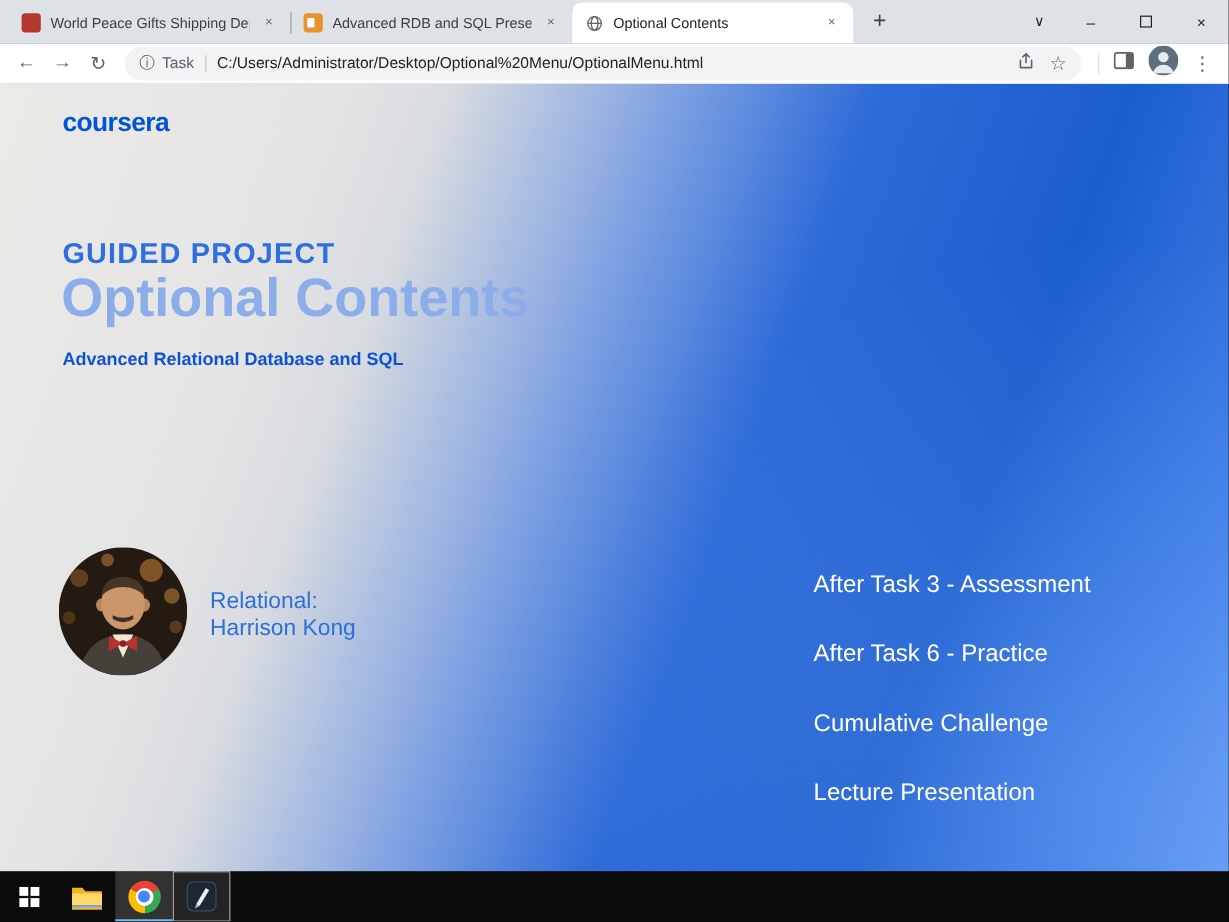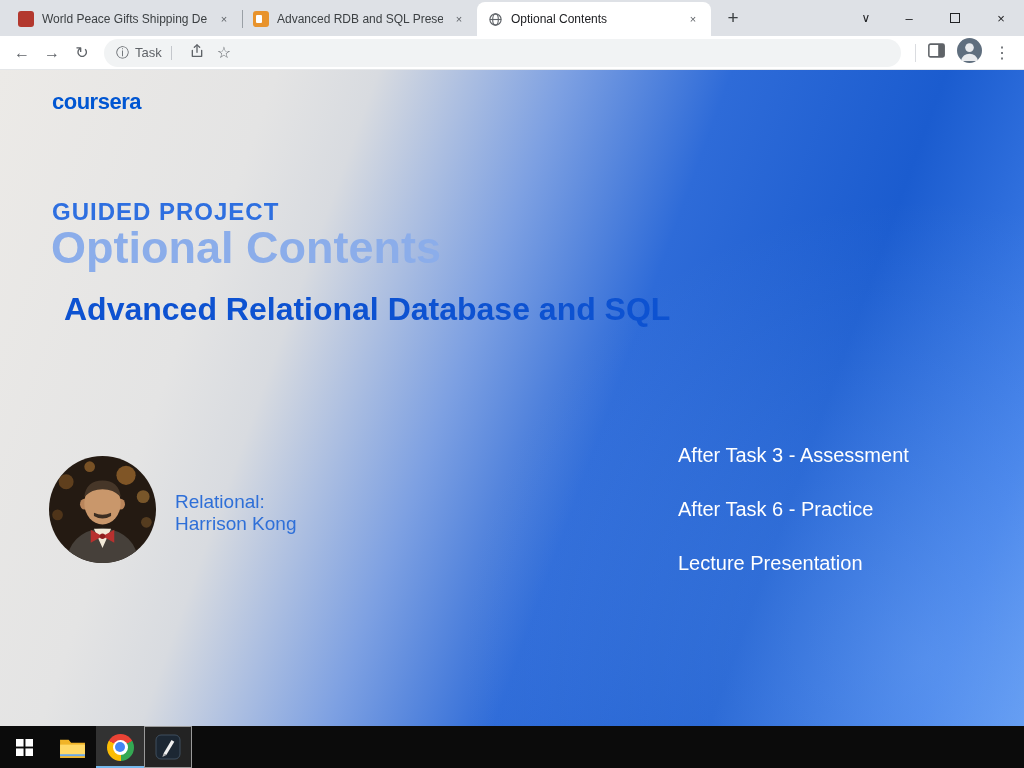--- a/index.html
+++ b/index.html
@@ -40,28 +40,28 @@
 
   
   .page { flex:1; position:relative; overflow:hidden;
     background:
       radial-gradient(circle at 90% 90%, rgba(150,195,255,0.28), rgba(150,195,255,0) 42%),
       linear-gradient(110deg, #eceae7 0%, #e4e4e4 22%, #d8dbe0 30%, #7da0e2 45%, #2e6bd8 58%, #1b5ccf 75%, #3f7ee8 92%, #5a95f0 100%);
   }
   .logo { position:absolute; left:52px; top:19px; font-size:22px; font-weight:700; letter-spacing:-0.5px; color:var(--coursera_blue,#0056d2); }
   .eyebrow { position:absolute; left:52px; top:128px; font-size:24px; font-weight:600; letter-spacing:1px; color:var(--eyebrow_blue,#2e6fe0); }
   .big-title { position:absolute; left:51px; top:152px; font-size:45px; font-weight:600; color:var(--title_blue,#8badea); }
-  .subtitle { position:absolute; left:64px; top:221px; font-size:32px; font-weight:600; color:var(--subtitle_blue,#0d52d1); }
+  .subtitle { position:absolute; left:52px; top:221px; font-size:15px; font-weight:600; color:var(--subtitle_blue,#0d52d1); }
   .avatar { position:absolute; left:49px; top:386px; width:107px; height:107px; border-radius:50%; overflow:hidden; }
   .avatar svg { display:block; }
   .instructor { position:absolute; left:175px; top:421px; font-size:19px; color:var(--instructor_blue,#2e6fd8); }
   .instructor .line { line-height:22px; }
   .instructor .line + .line { }
   .menu { position:absolute; left:678px; top:372px; }
-  .menu-item { font-size:20px; color:var(--menu_white,#ffffff); line-height:26px; margin-bottom:28px; cursor:pointer; white-space:nowrap; }
+  .menu-item { font-size:20px; color:var(--menu_white,#ffffff); line-height:26px; margin-bottom:28px; cursor:pointer; white-space:nowrap;margin-top:32px; }
 
   
   .taskbar { height:42px; background:var(--taskbar_black,#0b0b0b); display:flex; align-items:stretch; flex:none; }
   .taskbtn { width:48px; display:flex; align-items:center; justify-content:center; }
   .taskbtn.active-app { background:rgba(255,255,255,0.16); box-shadow:inset 0 -2px 0 #76b9ed; }
   .taskbtn.focused-app { background:rgba(255,255,255,0.10); outline:1px solid #9a9a9a; outline-offset:-1px; }
   .chrome-ball { width:27px; height:27px; border-radius:50%; background:conic-gradient(from -60deg, #ea4335 0 120deg, #34a853 120deg 240deg, #fbbc05 240deg 360deg); position:relative; }
   .chrome-ball::before { content:""; position:absolute; left:50%; top:50%; width:15px; height:15px; margin:-7.5px 0 0 -7.5px; border-radius:50%; background:#fff; }
   .chrome-ball::after { content:""; position:absolute; left:50%; top:50%; width:10px; height:10px; margin:-5px 0 0 -5px; border-radius:50%; background:#4285f4; }
 </style>
@@ -105,20 +105,21 @@
   </div>
 
   <div class="toolbar">
     <div class="navbtn">←</div>
     <div class="navbtn">→</div>
     <div class="navbtn">↻</div>
     <div class="omnibox">
       <span class="omni-info">ⓘ</span>
       <span class="omni-scheme">Task</span>
       <span class="omni-div"></span>
+      <span class="omni-url">C:/Users/Administrator/Desktop/Optional%20Menu/OptionalMenu.html</span>
       <span class="omni-actions">
         <span>
           <svg width="16" height="16" viewBox="0 0 24 24" fill="none" stroke="#5f6368" stroke-width="2" stroke-linecap="round" stroke-linejoin="round">
             <path d="M12 14 V3"></path>
               <path d="M8 6.5 L12 2.8 L16 6.5"></path>
               <path d="M5 11 v9 h14 v-9"></path>
           </svg>
         </span>
         <span class="star">☆</span>
       </span>
@@ -171,20 +172,21 @@
     </div>
 
     <div class="instructor">
       <div class="line">Relational:</div>
       <div class="line">Harrison Kong</div>
     </div>
 
     <div class="menu">
       <div class="menu-item">After Task 3 - Assessment</div>
       <div class="menu-item">After Task 6 - Practice</div>
+      <div class="menu-item">Cumulative Challenge</div>
       <div class="menu-item">Lecture Presentation</div>
     </div>
   </div>
 
   <div class="taskbar">
     <div class="taskbtn">
       <svg width="17" height="17" viewBox="0 0 18 18" fill="#ffffff">
         <rect x="0" y="0" width="8" height="8"></rect>
           <rect x="10" y="0" width="8" height="8"></rect>
         <rect x="0" y="10" width="8" height="8"></rect>

